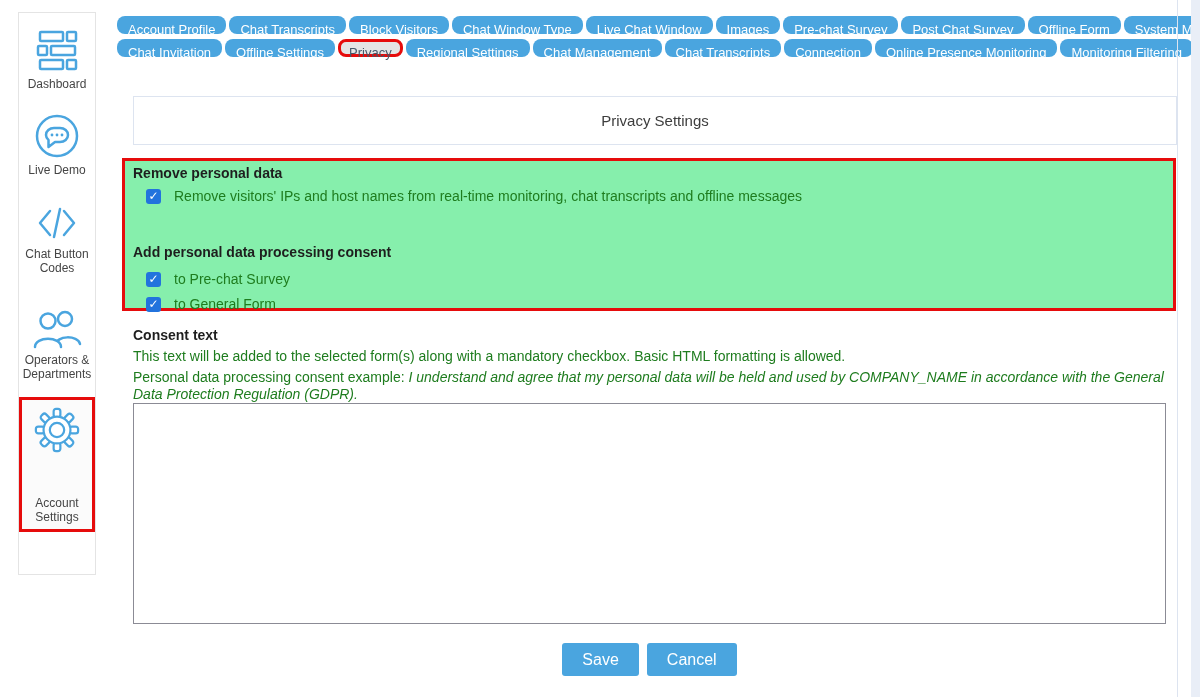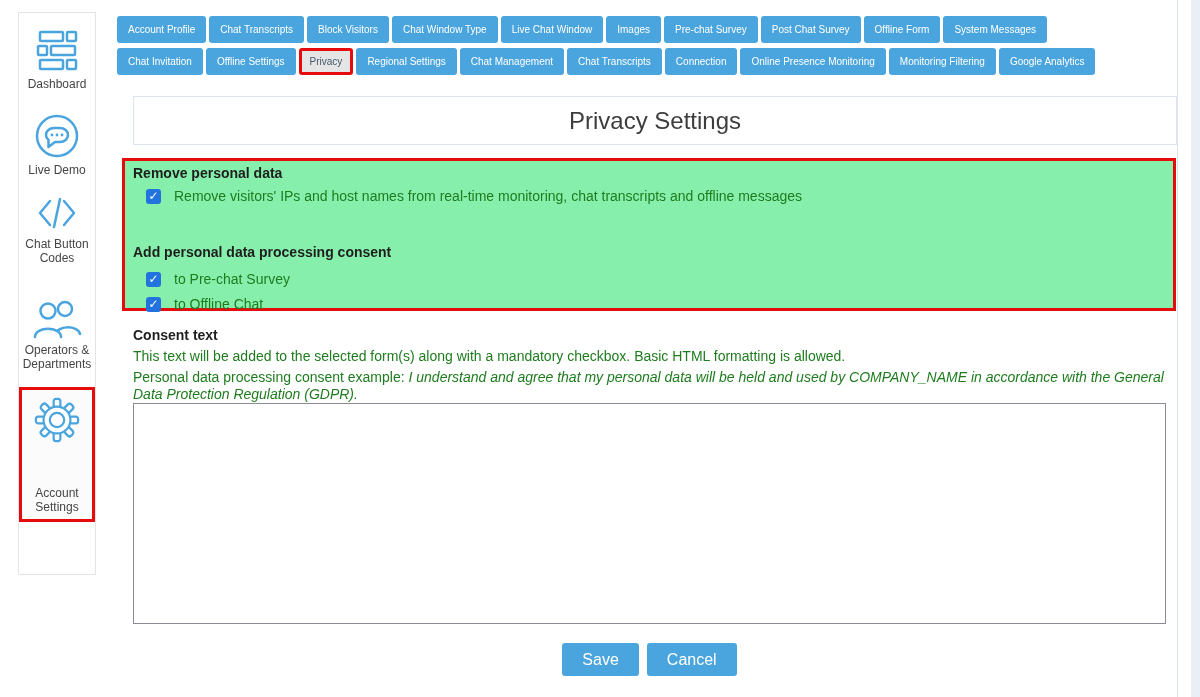--- a/index.html
+++ b/index.html
@@ -24,49 +24,49 @@
   }
   .side-item {
     display: flex; flex-direction: column; align-items: center;
     width: 100%; text-align: center; cursor: pointer;
   }
   .side-item .icon { display: block; }
   .side-item .lbl {
     margin-top: 4px; font-size: 12px; line-height: 14px; color: #454545; padding: 0 2px;
   }
   .gap-a { margin-bottom: 22px; }
-  .gap-b { margin-bottom: 16px; }
+  .gap-b { margin-bottom: 26px; }
   .gap-c { margin-bottom: 32px; }
   .gap-d { margin-bottom: 16px; }
   .gap-e { margin-bottom: 12px; gap: 38px; }
   .side-item.active {
     border: 3px solid #e60c0c; background: #fbfbfb;
     padding: 6px 0 5px; width: 76px;
   }
   svg.blueicon { stroke: #4aa5df; fill: none; stroke-width: 2.5; stroke-linecap: round; stroke-linejoin: round; }
 
   
   .tabs { position: absolute; left: 117px; top: 16px; width: 1040px; }
   .tab-row { display: flex; gap: 3px; margin-bottom: 5px; }
   .tab {
-    background: #4aa5df; color: #ffffff; font-size: 10px; line-height: 13px;
-    padding: 7px 11px; border-radius: 3px; white-space: nowrap; cursor: pointer;
-    height: 27px;
+    background: #4aa5df; color: #ffffff; font-size: 13px; line-height: 13px;
+    padding: 7px 11px; border-radius: 8px; white-space: nowrap; cursor: pointer;
+    height: 18px;
   }
   .tab.active {
     background: #e5e5e5; color: #45586a; border: 3px solid #e60c0c;
     padding: 4px 8px;
   }
 
   
   .title-panel {
     position: absolute; left: 133px; top: 96px; width: 1044px; height: 49px;
     border: 1px solid #dde4f0; background: #fff;
     display: flex; align-items: center; justify-content: center;
-    font-size: 24px; color: #3d3d3d;
+    font-size: 15px; color: #3d3d3d;
   }
 
   
   .red-box {
     position: absolute; left: 122px; top: 158px; width: 1054px; height: 153px;
     border: 3px solid #e60c0c; background: #86efac;
     padding: 2px 10px 0 8px;
   }
   .sec-head { font-size: 14px; font-weight: bold; color: #1e1e1e; line-height: 20px; }
   .head2 { margin-top: 38px; }
@@ -213,21 +213,21 @@
 
   <h3 class="sec-head head2">Add personal data processing consent</h3>
 
   <div class="check-row">
     <span class="checkbox">✓</span>
     <span class="green">to Pre-chat Survey</span>
   </div>
 
   <div class="check-row">
     <span class="checkbox">✓</span>
-    <span class="green">to Offline Chat</span>
+    <span class="green">to General Form</span>
   </div>
 </section>
 
 <section class="consent">
   <h3 class="sec-head">Consent text</h3>
   <p class="green desc">This text will be added to the selected form(s) along with a mandatory checkbox. Basic HTML formatting is allowed.</p>
   <p class="green example">
     <span>Personal data processing consent example: </span><span class="italic">I understand and agree that my personal data will be held and used by COMPANY_NAME in accordance with the General Data Protection Regulation (GDPR).</span>
   </p>
 </section>

